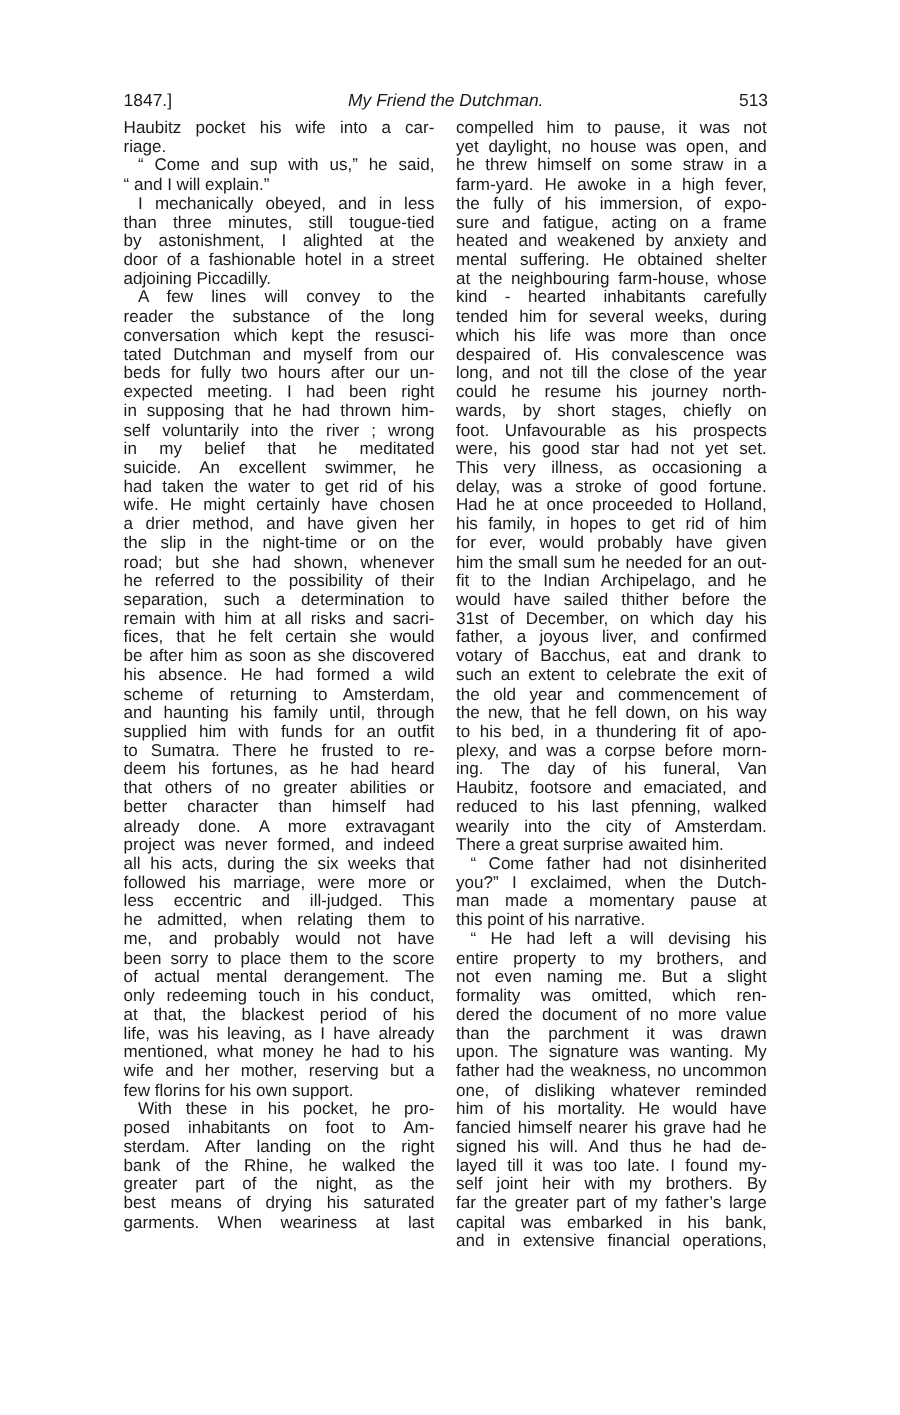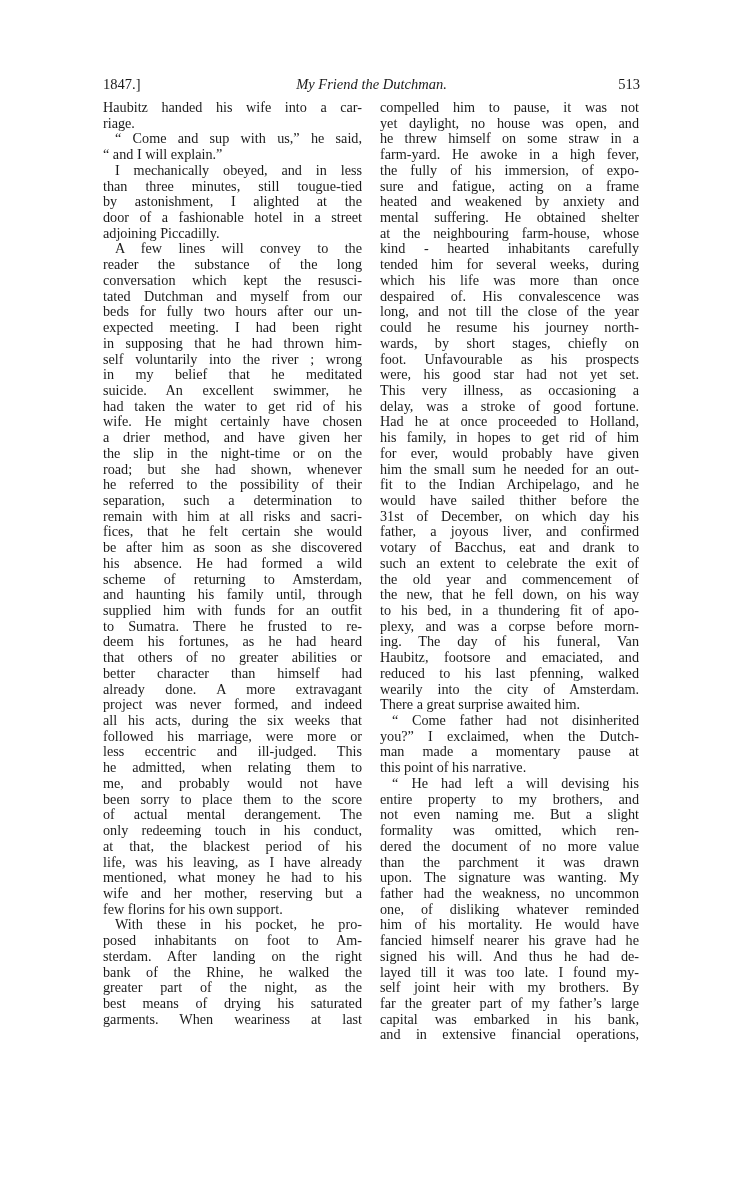--- a/index.html
+++ b/index.html
@@ -1,20 +1,20 @@
 <!DOCTYPE html>
 <html><head>
   <meta charset="utf-8">
   <style>
     html, body { margin: 0; padding: 0; background: #ffffff; }
     body { width: 750px; height: 1179px; position: relative; overflow: hidden; }
     .page {
       position: absolute; left: 0; top: 0; width: 750px; height: 1158px;
       background: #ffffff; color: #1a1a1a;
-      font-family: Liberation Serif, serif;
+      font-family: Liberation Sans, sans-serif;
     }
     .running-head {
       position: absolute; top: 76px; left: 103px; width: 537px; height: 20px;
       font-size: 14.5px;
     }
     .rh-left { position: absolute; left: 0; top: 0; }
     .rh-center { position: absolute; left: 0; right: 0; top: 0; text-align: center; font-style: italic; }
     .rh-right { position: absolute; right: 0; top: 0; }
     .column {
       position: absolute; top: 100px; width: 259px;
@@ -33,21 +33,21 @@
 <body>
 
 <div class="page">
   <div class="running-head">
     <span class="rh-left">1847.]</span>
     <span class="rh-center">My Friend the Dutchman.</span>
     <span class="rh-right">513</span>
   </div>
 
   <div class="column col-left" id="col-left">
-      <span class="line">Haubitz handed his wife into a car-</span>
+      <span class="line">Haubitz pocket his wife into a car-</span>
       <span class="line last">riage.</span>
       <span class="line indent">“ Come and sup with us,” he said,</span>
       <span class="line last">“ and I will explain.”</span>
       <span class="line indent">I mechanically obeyed, and in less</span>
       <span class="line">than three minutes, still tougue-tied</span>
       <span class="line">by astonishment, I alighted at the</span>
       <span class="line">door of a fashionable hotel in a street</span>
       <span class="line last">adjoining Piccadilly.</span>
       <span class="line indent">A few lines will convey to the</span>
       <span class="line">reader the substance of the long</span>

